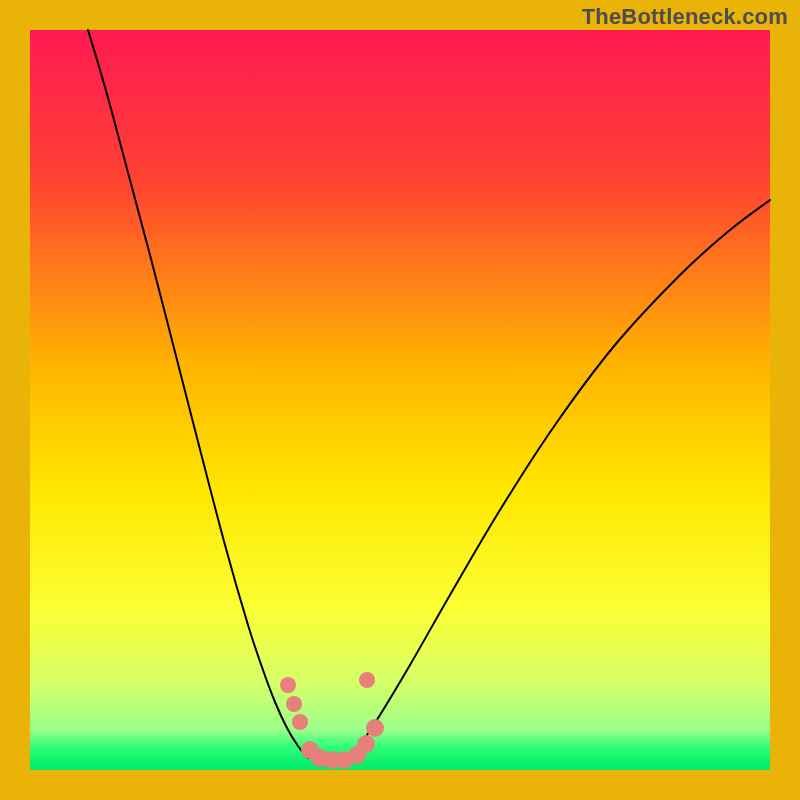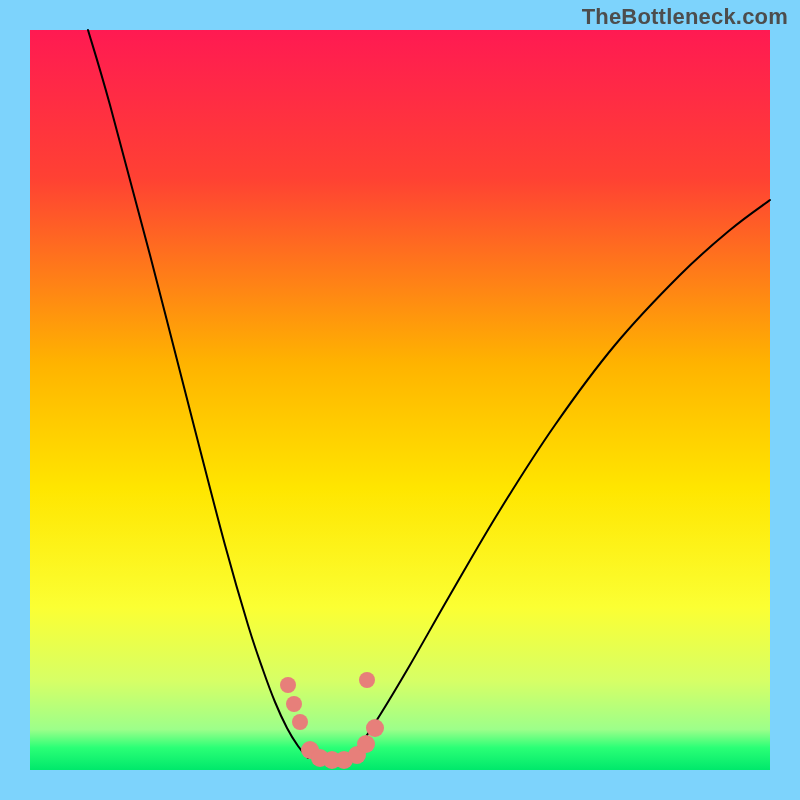--- a/index.html
+++ b/index.html
@@ -6,21 +6,21 @@
     margin: 0;
     padding: 0;
     width: 800px;
     height: 800px;
     background: #000;
     overflow: hidden;
   }
   .frame {
     position: absolute;
     inset: 0;
-    background: #7dd3fc;
+    background: #eab308;
     text-align: center;
   }
   .watermark {
     position: absolute;
     top: 4px;
     right: 12px;
     font-family: Arial, Helvetica, sans-serif;
     font-size: 22px;
     font-weight: 600;
     color: #4d4d4d;

